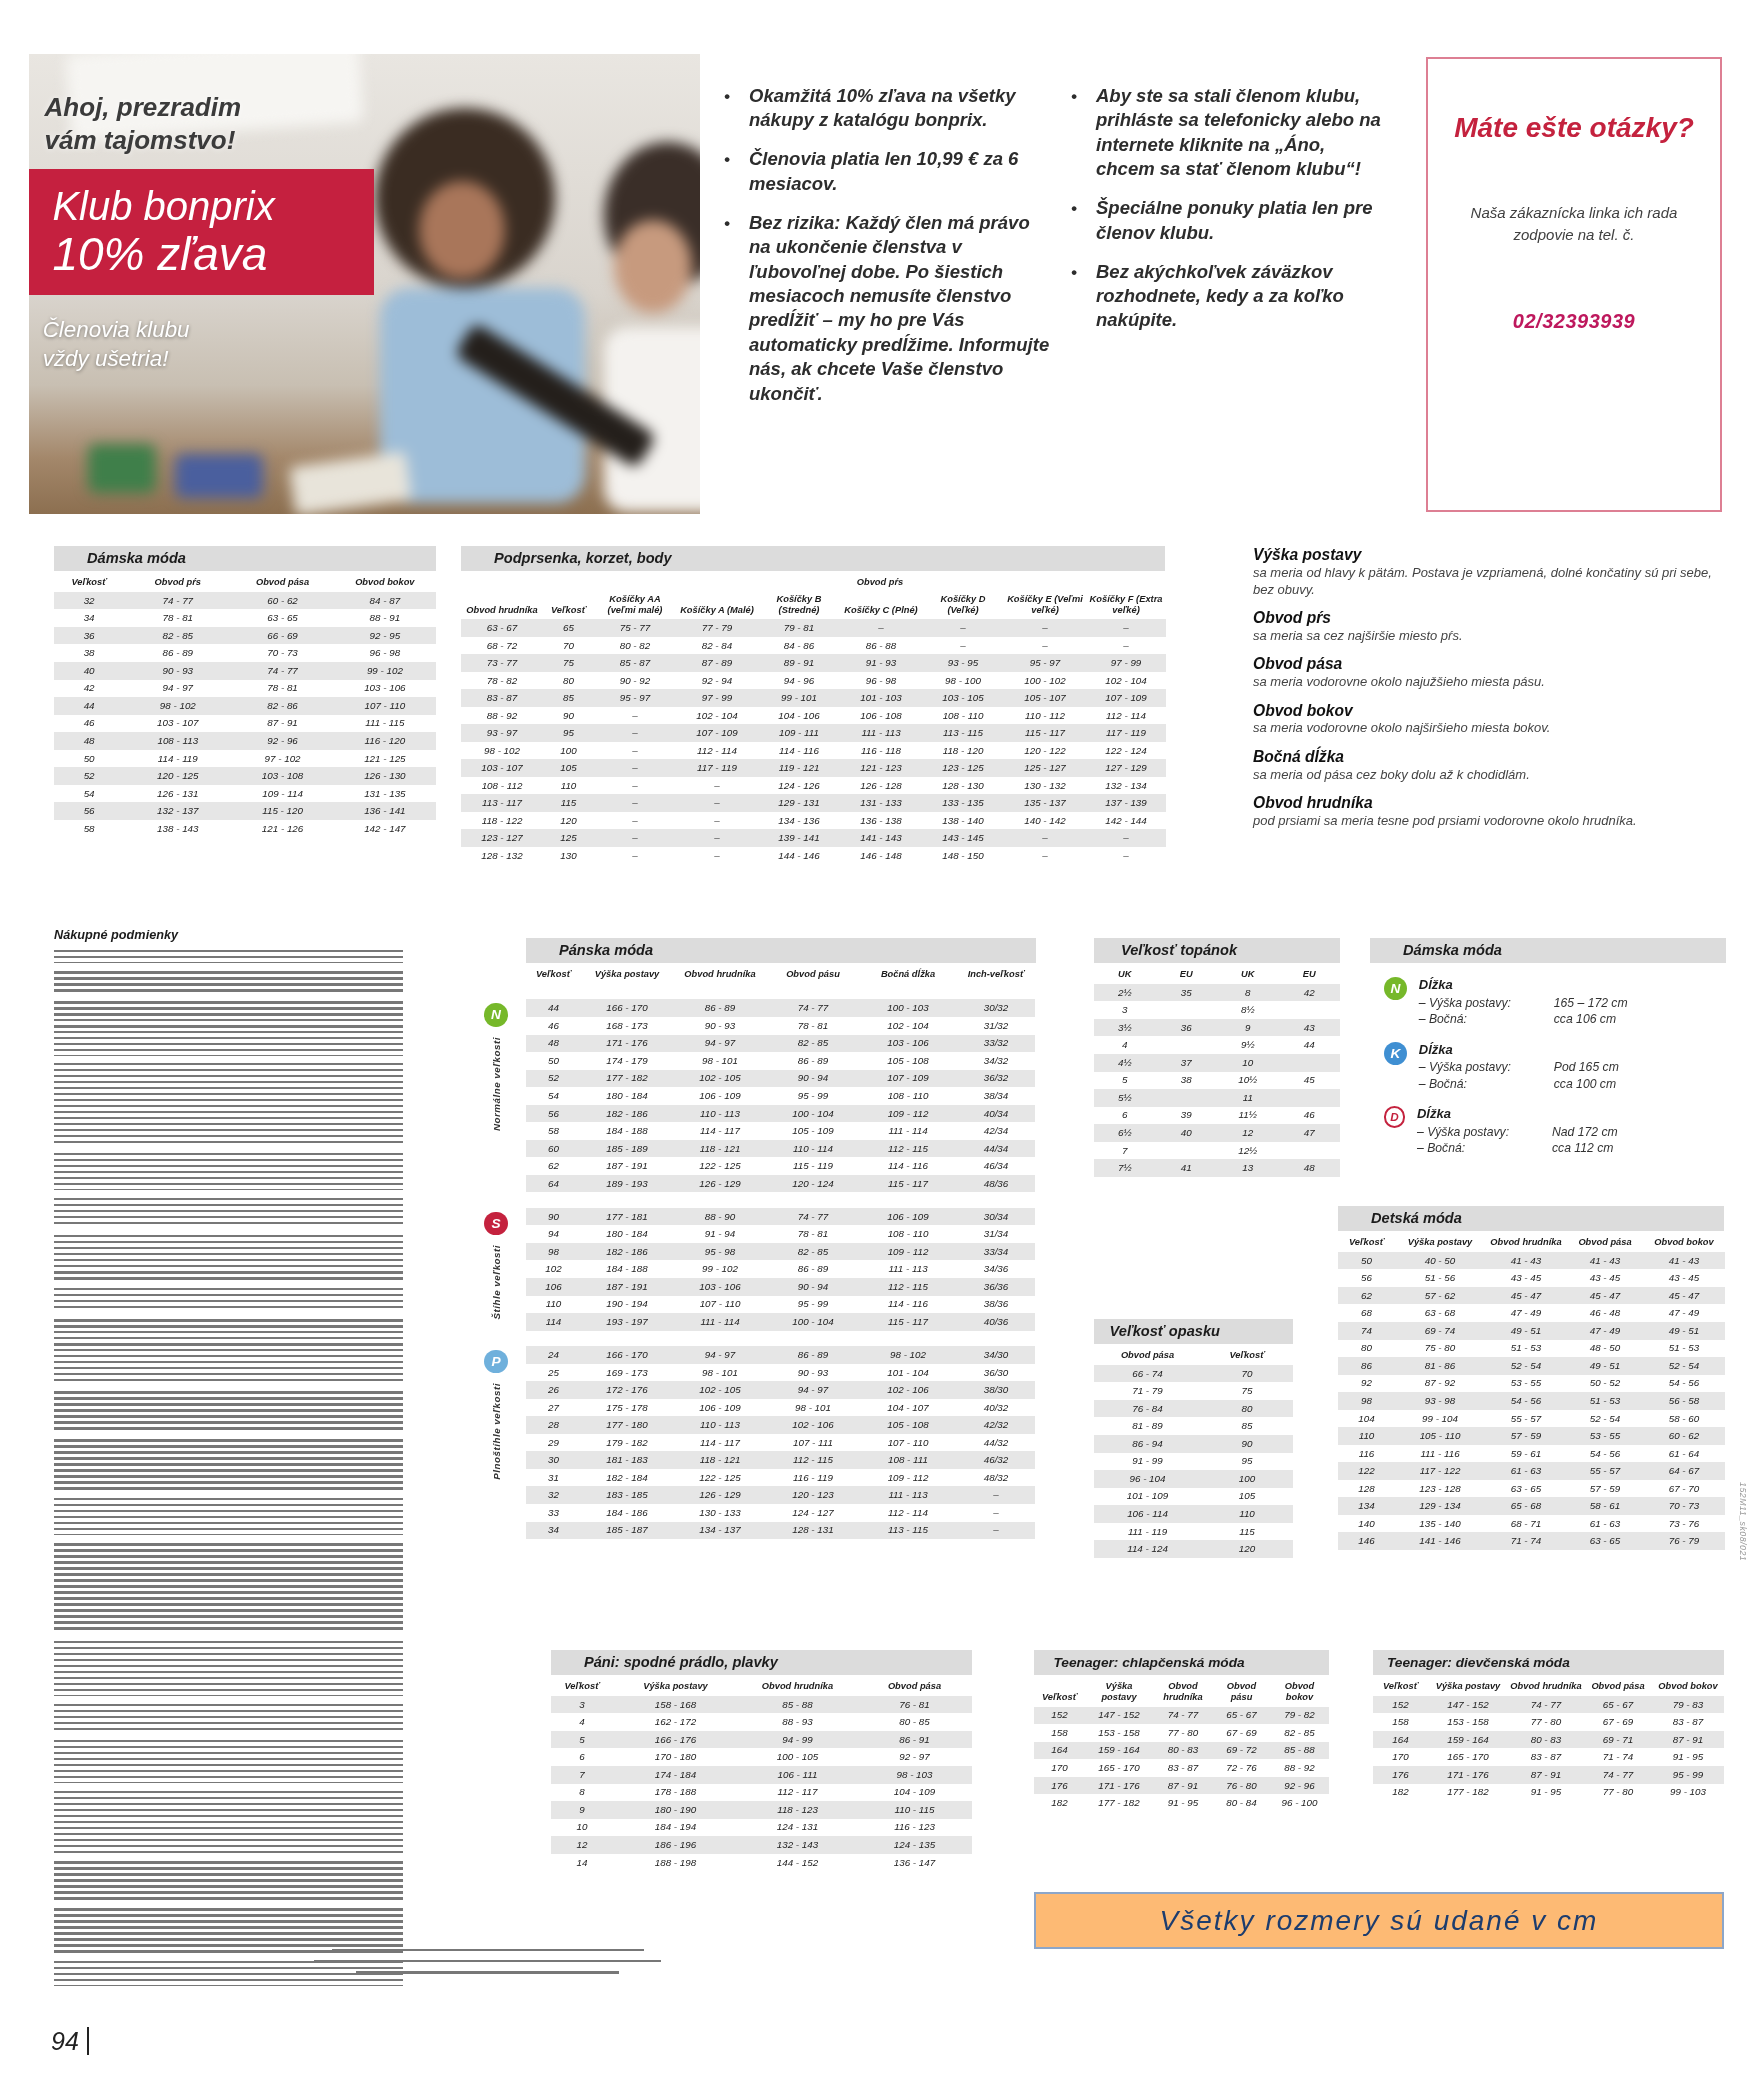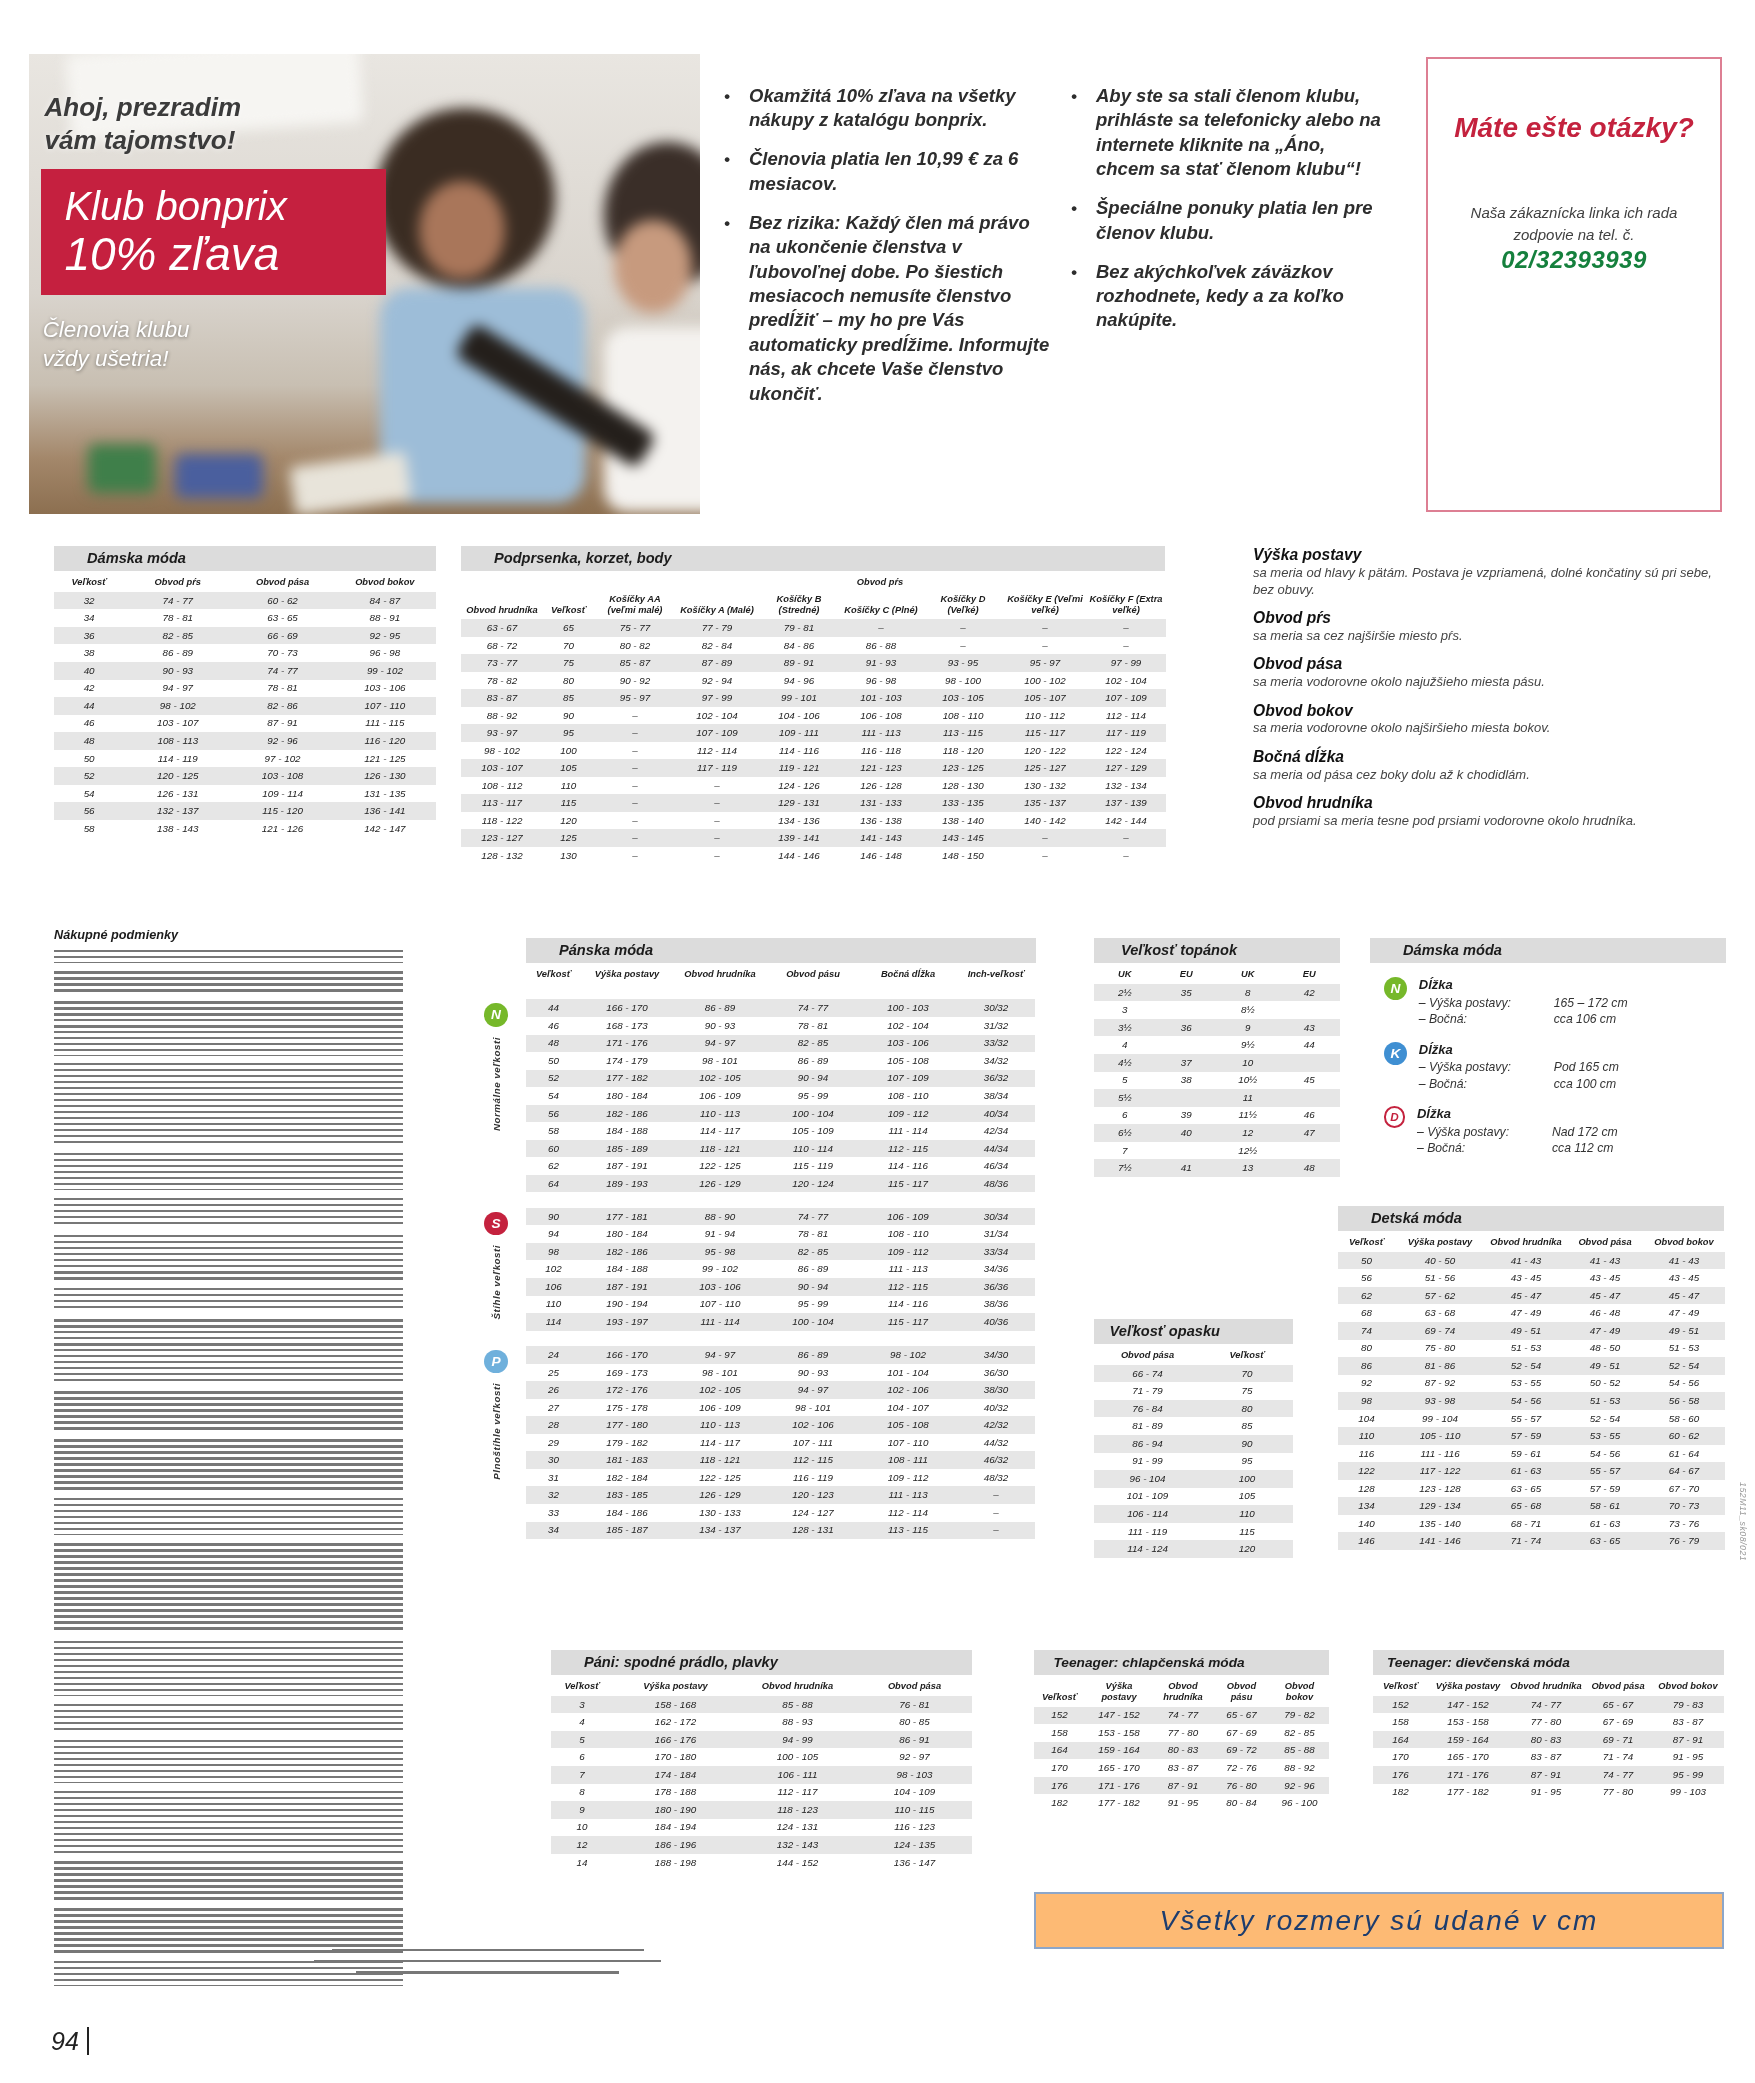--- a/index.html
+++ b/index.html
@@ -18,21 +18,21 @@
 
   
   .bullets{font-size:18.5px;font-weight:bold;color:#2d2d2d;line-height:1.32;}
   .bullet{display:flex;margin-bottom:14.6px;}
   .dot{width:25px;flex:0 0 25px;font-size:16.6px;padding-top:2px;}
 
   
   .faq{border:2px solid #dd7f93;background:#fff;text-align:center;padding:51px 25px 0 25px;box-sizing:border-box;}
   .faq-title{color:#c4223e;font-size:28px;font-weight:bold;line-height:1.25;}
   .faq-body{color:#404040;font-size:15px;line-height:1.45;margin-top:57px;}
-  .faq-phone{color:#15803d;font-size:24px;font-weight:bold;letter-spacing:0.5px;}
+  .faq-phone{color:#be185d;font-size:20px;font-weight:bold;margin-top:64px;letter-spacing:0.5px;}
 
   
   .t-title{background:#dcdcdc;font-weight:bold;font-size:14.6px;padding:4.9px 7.8px 4.9px 33px;line-height:15.6px;}
   table.tbl{border-collapse:collapse;table-layout:fixed;}
   .tbl th{font-size:9.3px;font-weight:bold;text-align:center;vertical-align:bottom;padding:5.9px 2px 3.9px 2px;line-height:1.15;}
   .tbl td{font-size:9.8px;text-align:center;padding:2.9px 2px;line-height:1.2;color:#222;}
   .tbl tbody tr:nth-child(odd){background:#e6e6e6;}
   .grp{border-bottom:0;padding-bottom:0 !important;}
 
   
@@ -84,21 +84,21 @@
       <div class="shape" style="left:575px;top:88px;width:127px;height:146px;background:#3a2e28;"></div>
       <div class="shape" style="left:585px;top:166px;width:78px;height:93px;background:#c79a7e;"></div>
       <div class="shape" style="left:575px;top:273px;width:156px;height:185px;background:#f4f2ef;border-radius:23.4px;"></div>
       <div class="shape" style="left:419px;top:322px;width:215px;height:39px;background:#241f1b;border-radius:9.8px;transform:rotate(32deg);"></div>
       <div class="shape" style="left:59px;top:390px;width:68px;height:49px;background:#3f7f4a;border-radius:7.8px;"></div>
       <div class="shape" style="left:146px;top:400px;width:88px;height:44px;background:#4a5f9e;border-radius:7.8px;"></div>
       <div class="shape" style="left:263px;top:405px;width:117px;height:49px;background:#e8e4da;border-radius:5.9px;transform:rotate(-8deg);"></div>
     </div>
     <div class="photo-caption" style="left:15.6px;top:37px;white-space:pre-line;">Ahoj, prezradim
 vám tajomstvo!</div>
-    <div class="club-box" style="left:12px;top:115px;width:302px;">
+    <div class="club-box" style="left:0;top:115px;width:302px;">
       <div class="club-line1">Klub bonprix</div>
       <div class="club-line2">10% zľava</div>
     </div>
     <div class="members-caption" style="left:13.7px;top:261px;white-space:pre-line;">Členovia klubu
 vždy ušetria!</div>
   </div>
 
   <div class="abs bullets" style="left:724px;top:84px;width:326px;">
     <div class="bullet">
         <span class="dot">•</span>

